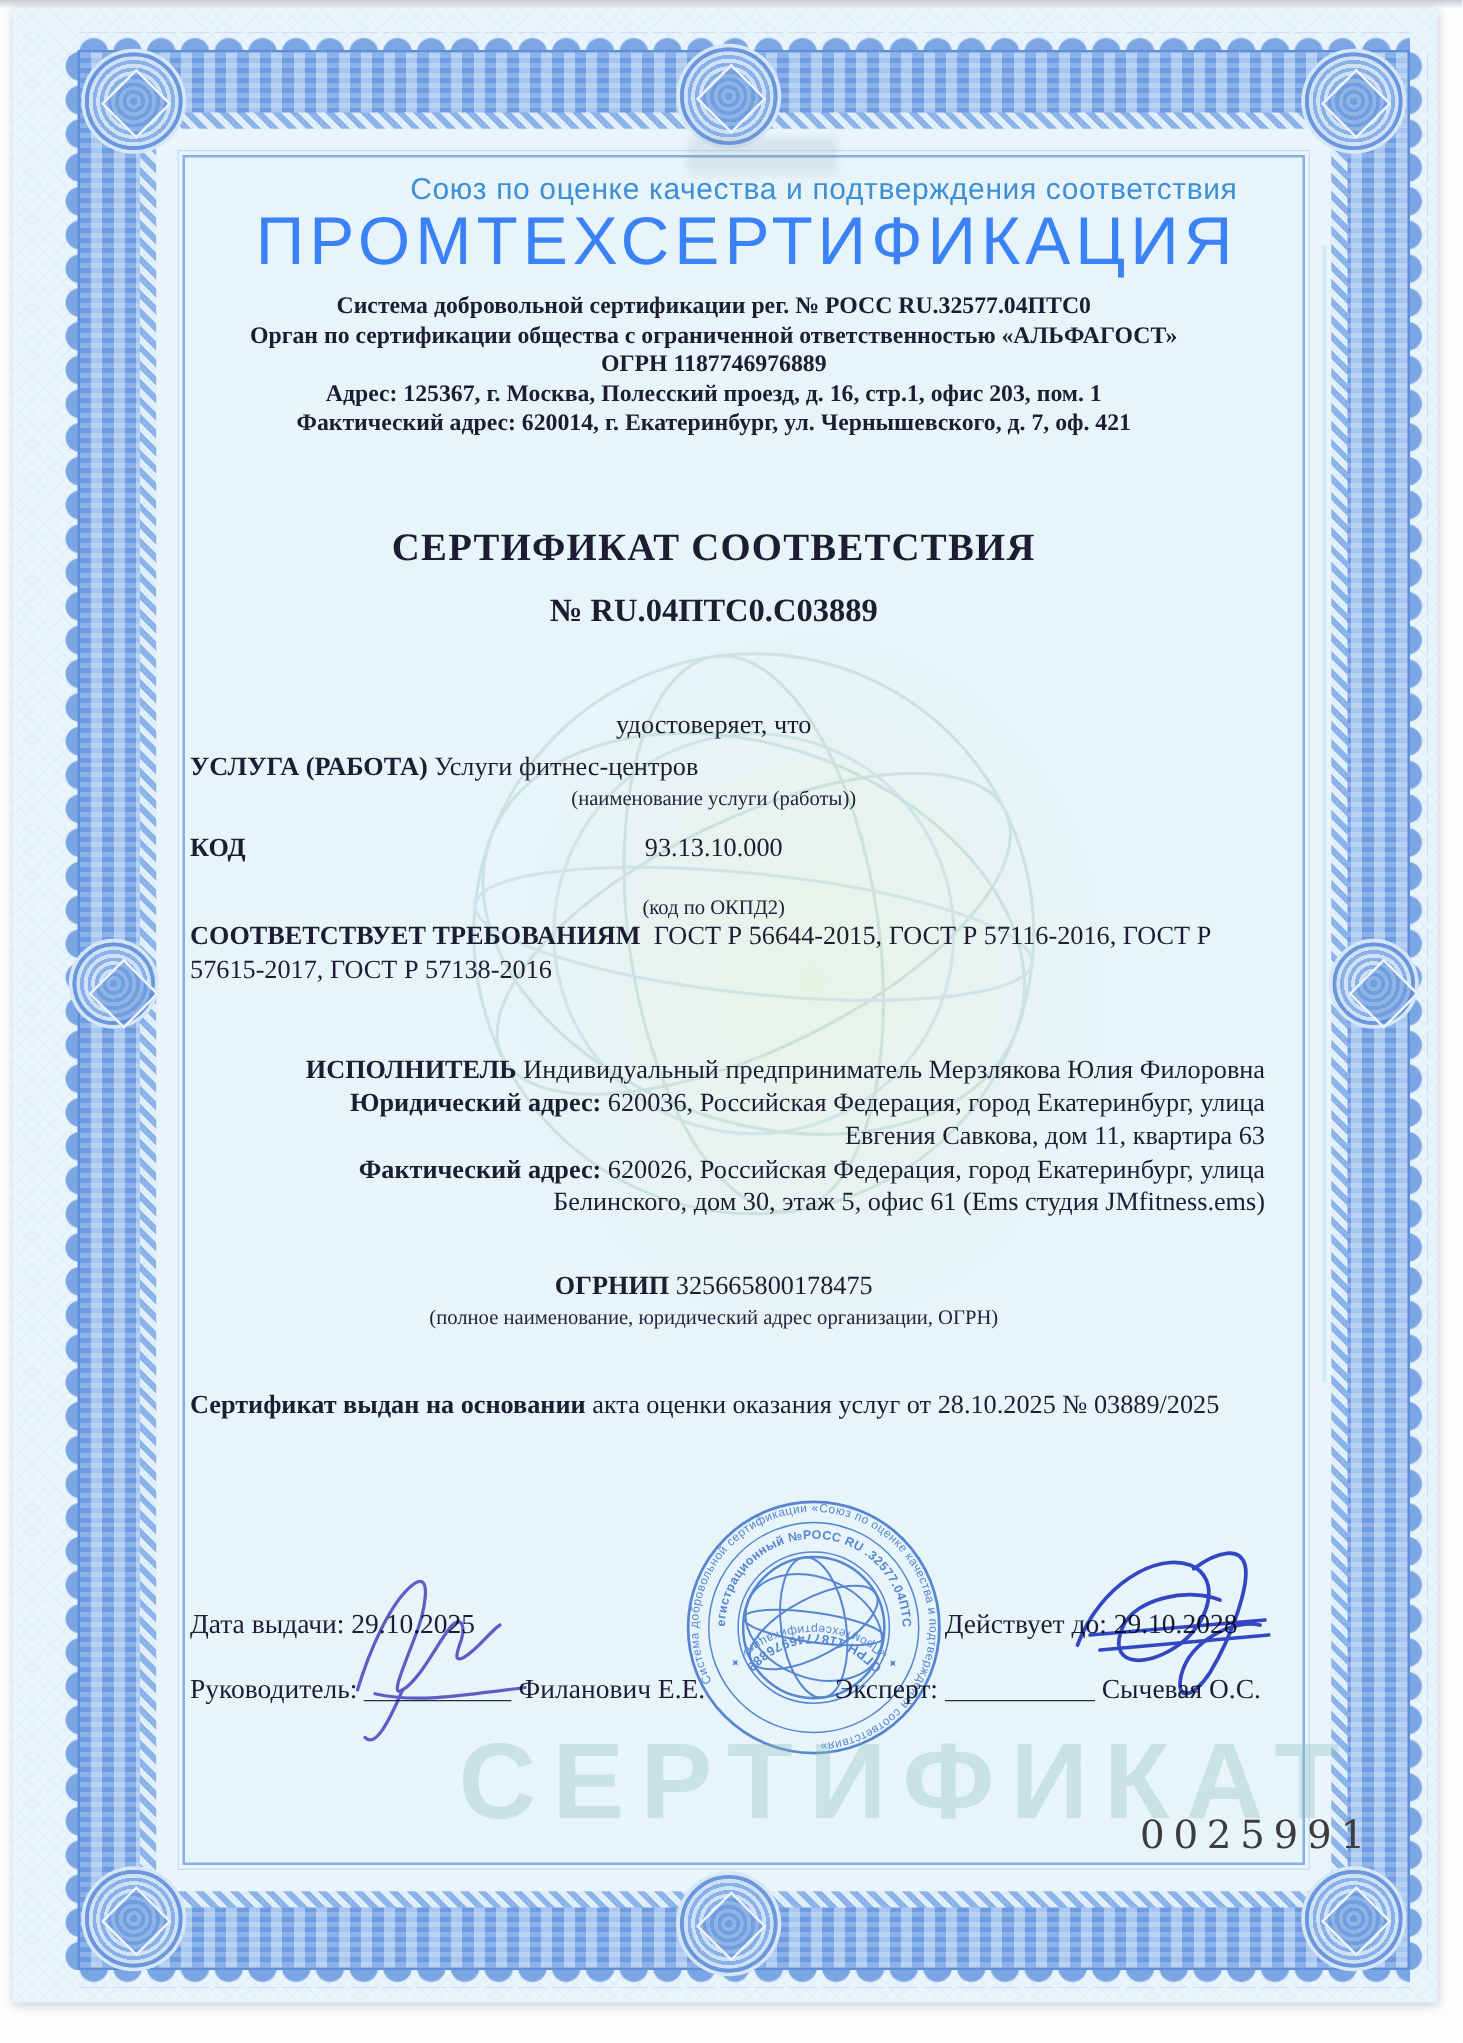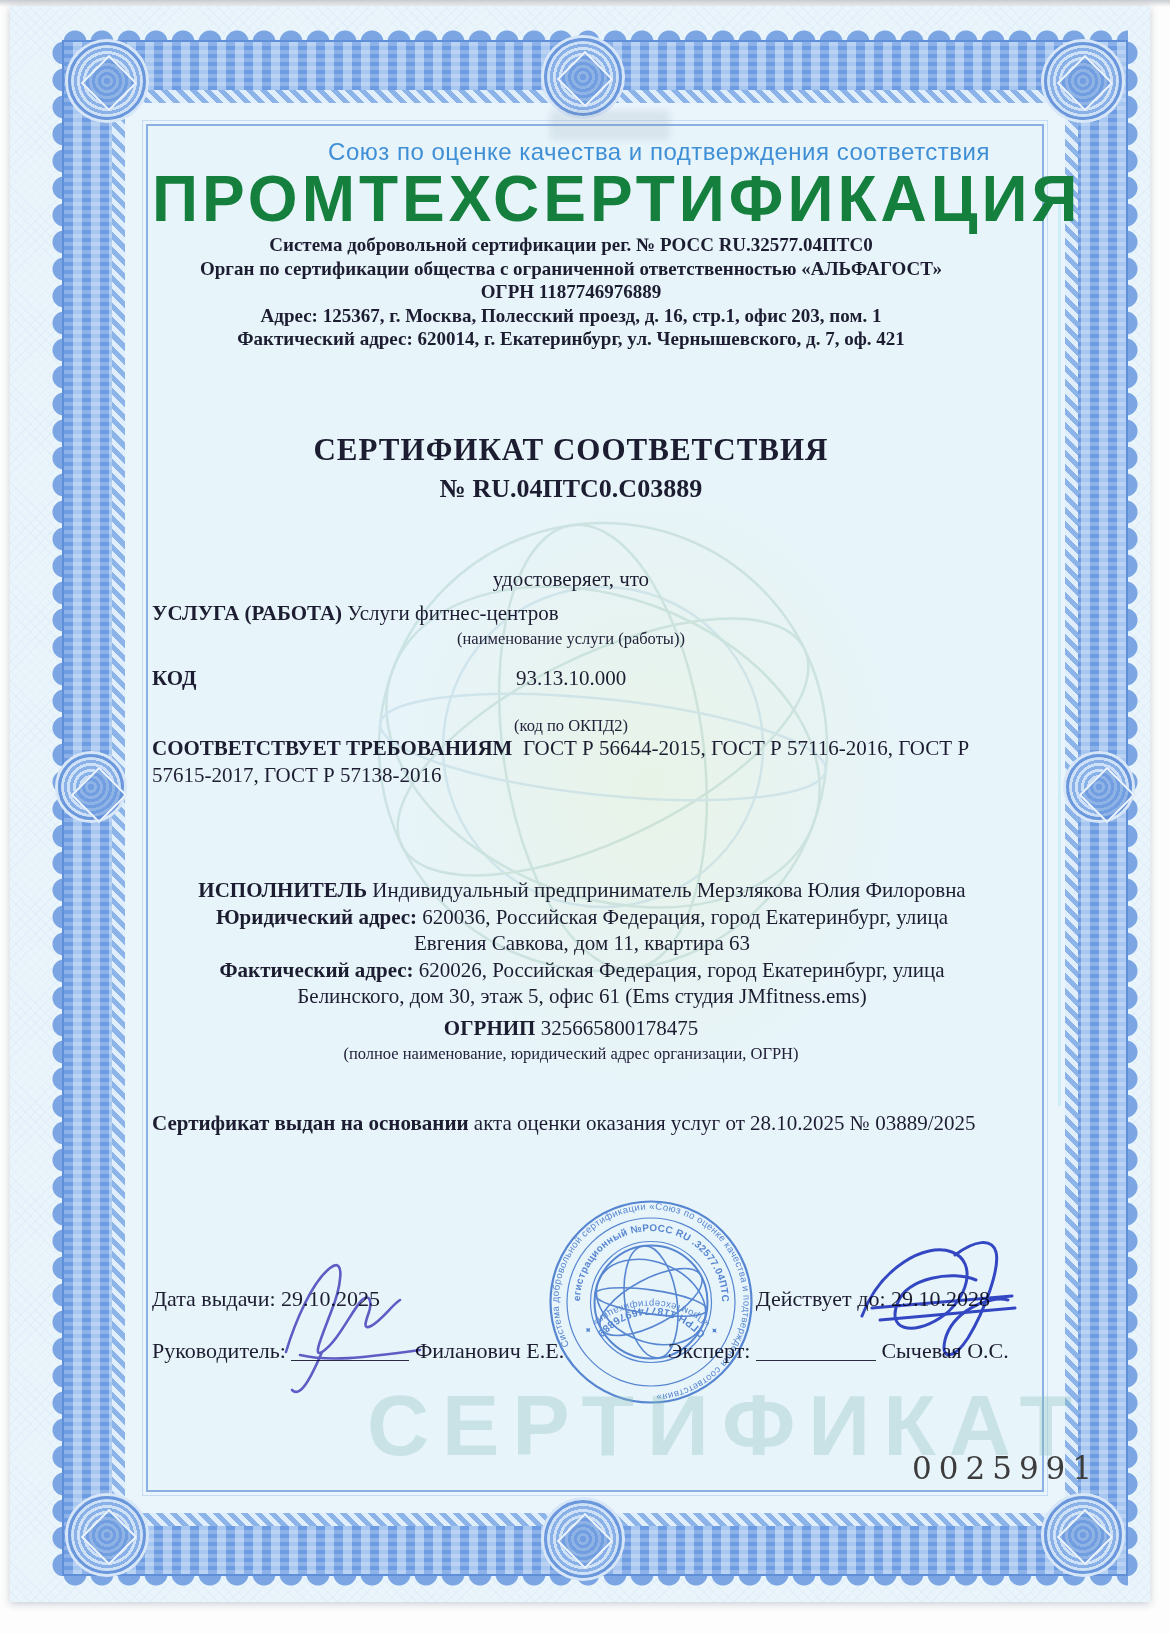--- a/index.html
+++ b/index.html
@@ -45,36 +45,36 @@
   .tint{position:absolute;left:370px;top:460px;width:540px;height:640px;
         background:radial-gradient(closest-side,rgba(233,242,216,.55),rgba(233,242,216,0));}
   .cyan-line{position:absolute;left:1048px;top:190px;width:3px;height:910px;background:rgba(130,215,230,.25);}
   .artifact{position:absolute;left:540px;top:104px;width:120px;height:30px;background:rgba(110,120,140,.12);
         filter:blur(3px);border-radius:4px;}
   
   .abs{position:absolute;}
   .ctr{left:152px;width:838px;text-align:center;}
   .sans{font-family:"Liberation Sans","DejaVu Sans",sans-serif;text-align:right;}
   .hdr1{top:138px;font-size:24px;color:#3f8fd6;letter-spacing:.5px;}
-  .brand{top:162px;font-size:64px;color:#15803d;letter-spacing:4px;font-weight:bold;}
+  .brand{top:162px;font-size:54px;color:#3b82f6;letter-spacing:4px;}
   .orgline{font-size:19px;font-weight:bold;line-height:23.5px;}
   .org{top:233px;}
-  .title{top:432px;font-size:31px;font-weight:bold;letter-spacing:1px;}
+  .title{top:420px;font-size:31px;font-weight:bold;letter-spacing:1px;}
   .number{top:474px;font-size:26px;font-weight:bold;}
   .certifies{top:566px;font-size:21px;}
   .body21{font-size:21px;line-height:26.5px;}
   .caption{font-size:16.5px;color:#22223a;}
   .svc{top:600px;left:152px;width:860px;white-space:nowrap;}
   .svc-cap{top:629px;}
   .kod{top:665px;left:152px;}
   .kodval{top:665px;}
   .kod-cap{top:716px;}
   .req{top:735px;left:152px;width:845px;text-align:left;}
   .req-cap{top:787px;}
-  .exec{top:877px;left:152px;width:860px;text-align:center;}
+  .exec{top:842px;left:152px;width:860px;text-align:right;}
   .exec div{white-space:nowrap;}
   .ogrnip{top:1015px;}
   .ogrnip-cap{top:1044px;}
   .basis{top:1110px;left:152px;width:860px;}
   .d-issue{top:1286px;left:152px;font-size:22px;}
   .d-until{top:1286px;left:640px;width:350px;text-align:right;font-size:22px;}
   .sigrow{top:1338px;font-size:22px;}
   .blank{display:inline-block;border-bottom:1.6px solid #2a2a40;height:20px;vertical-align:-3px;}
   .serial{top:1450px;left:912px;font-size:31px;letter-spacing:7px;color:#3c3c3c;
           font-family:"DejaVu Serif",serif;}

